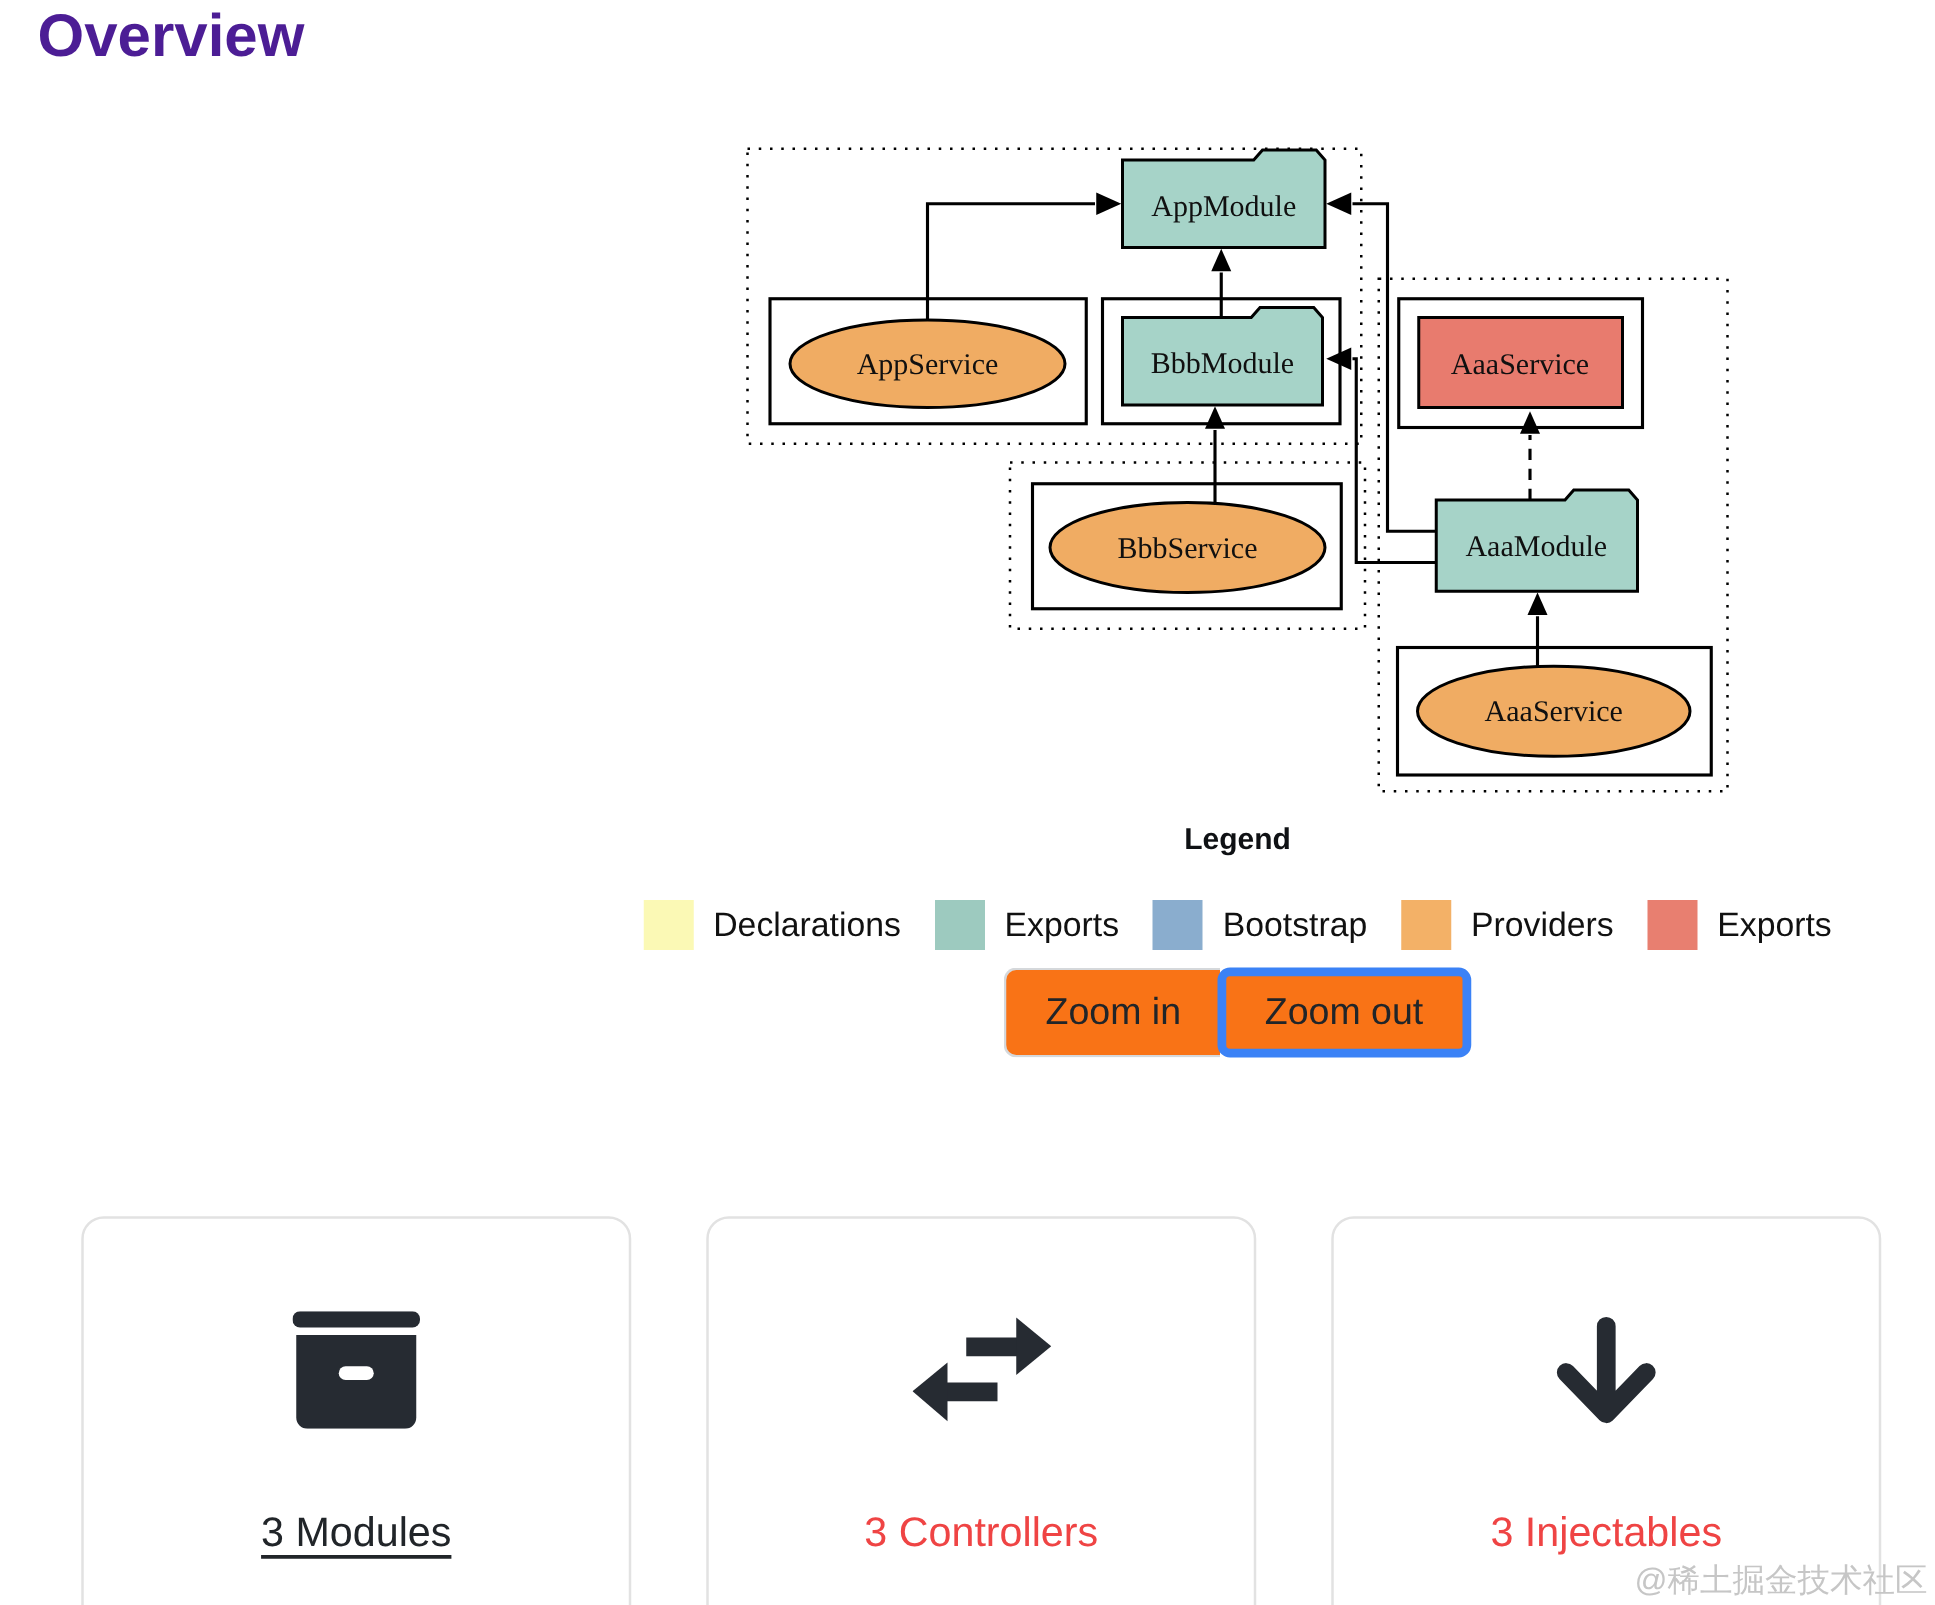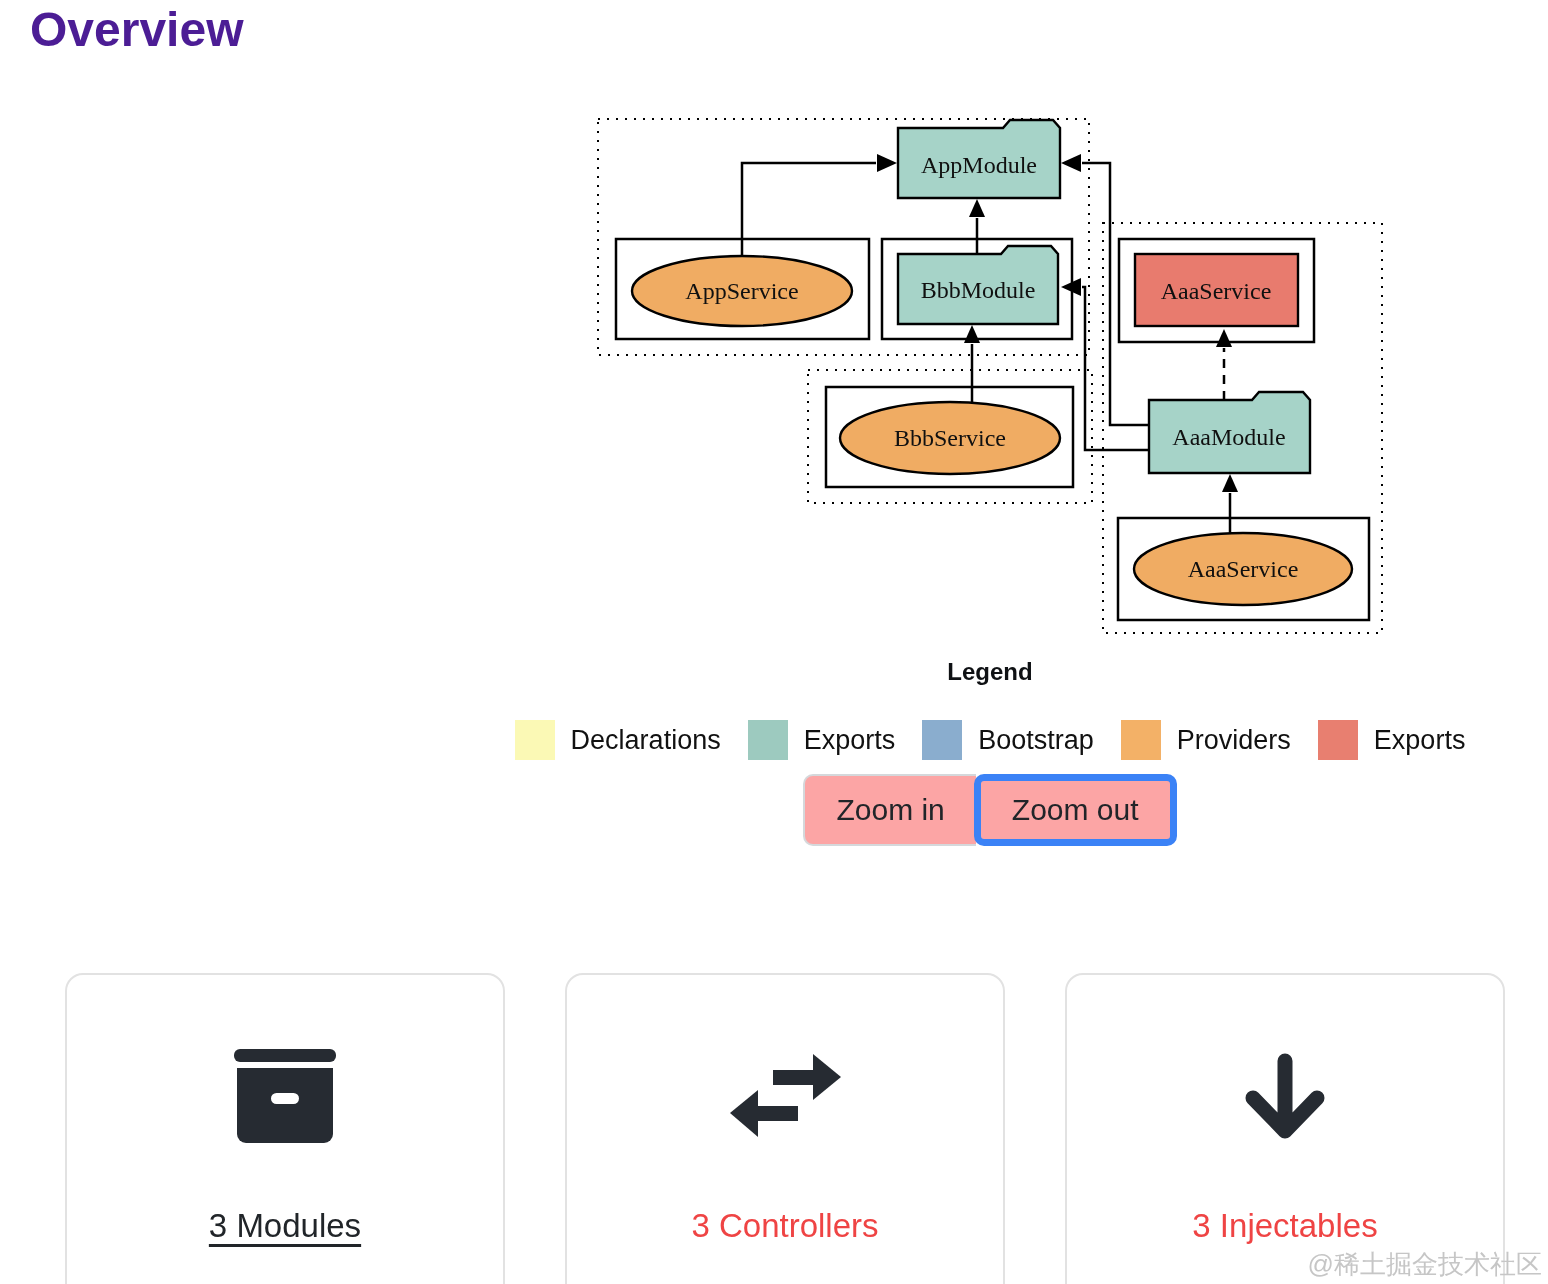--- a/index.html
+++ b/index.html
@@ -32,21 +32,21 @@
   .legend{position:absolute;left:432px;top:658px;width:1116px;text-align:center}
   .legend-title{font-size:24px;font-weight:700;color:#0f1114;margin-bottom:34px}
   .legend-row{display:flex;justify-content:center;gap:27px}
   .legend-item{display:flex;align-items:center;gap:16px;font-size:27px;color:#111}
   .legend-swatch{width:40px;height:40px;display:inline-block;flex:0 0 auto}
 
   
   .btn-row{position:absolute;left:432px;top:774px;width:1116px;display:flex;justify-content:center}
   .btn{
     height:72px;display:inline-flex;align-items:center;box-sizing:border-box;
-    padding:0 31px;font-size:30px;color:#212529;background:#fca5a5;
+    padding:0 31px;font-size:30px;color:#212529;background:#f97316;
     border:2px solid #d5d8db;cursor:pointer;
     font-family:"Liberation Sans","DejaVu Sans",sans-serif;
   }
   .btn-zoom-in{border-radius:10px 0 0 10px;border-right:none}
   .btn-reset{border-radius:0}
   .btn-zoom-out{border:7px solid #3b82f6;border-radius:10px;margin-left:-2px}
 
   
   .cards{position:absolute;left:65px;top:973px;display:flex;gap:60px}
   .card{

